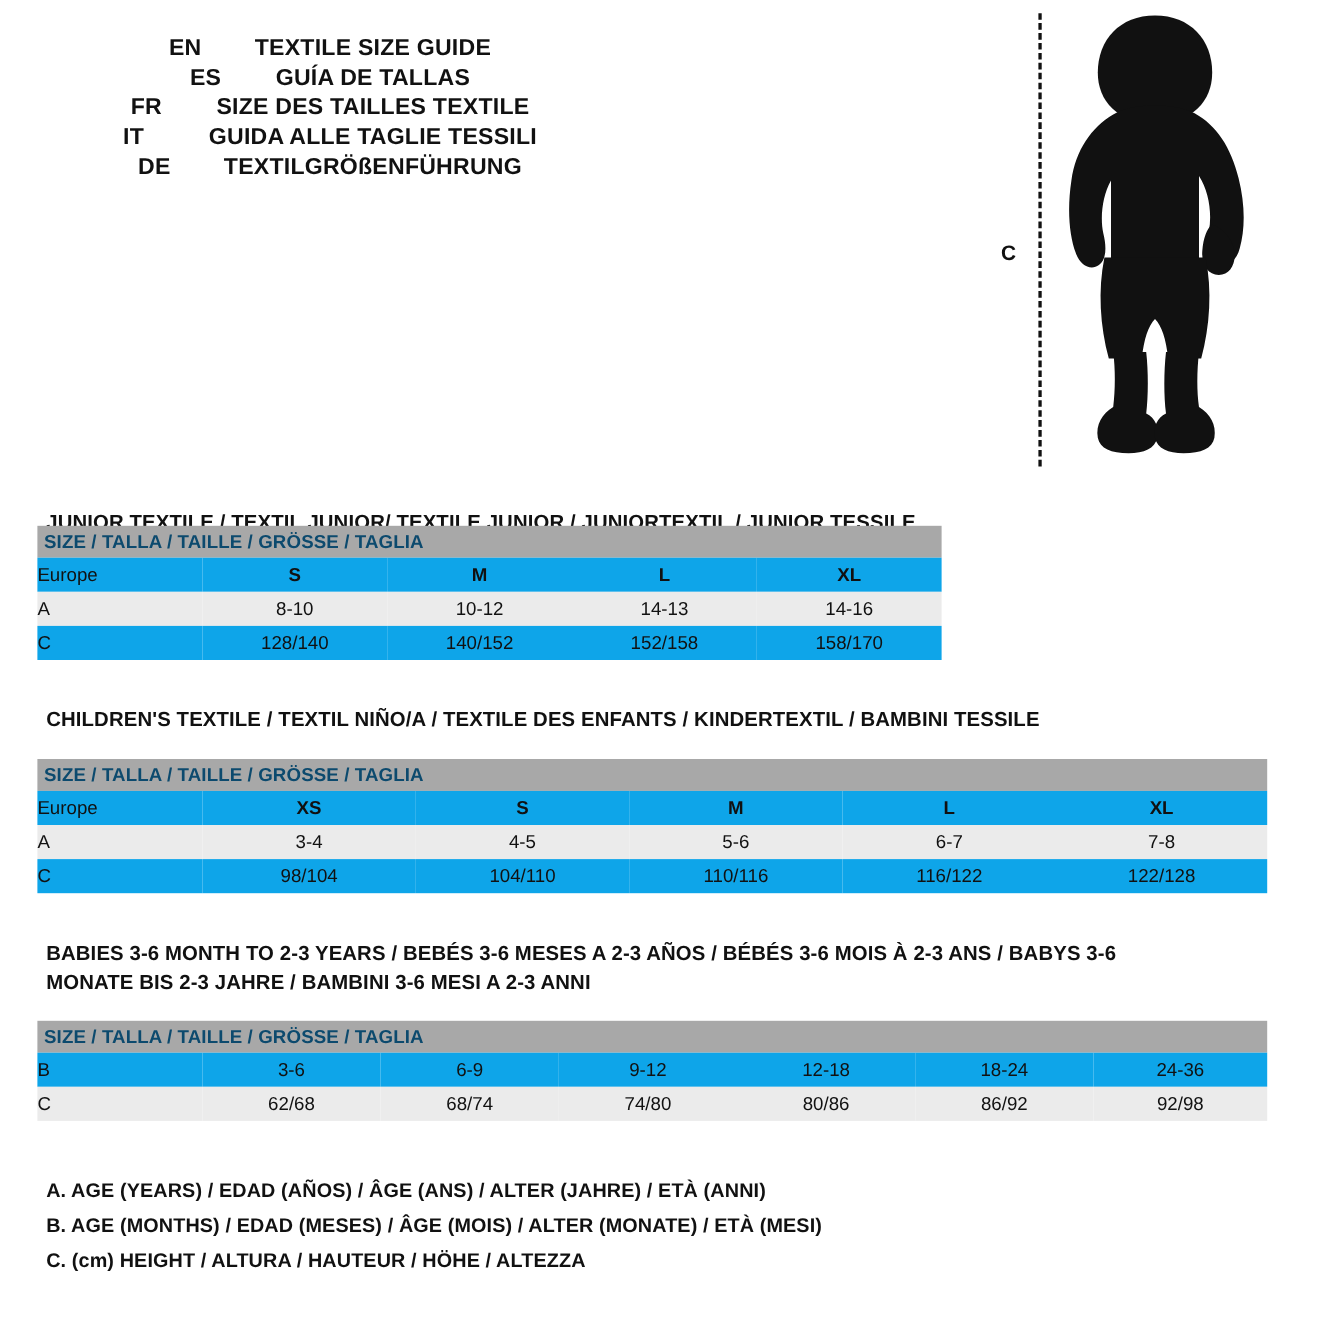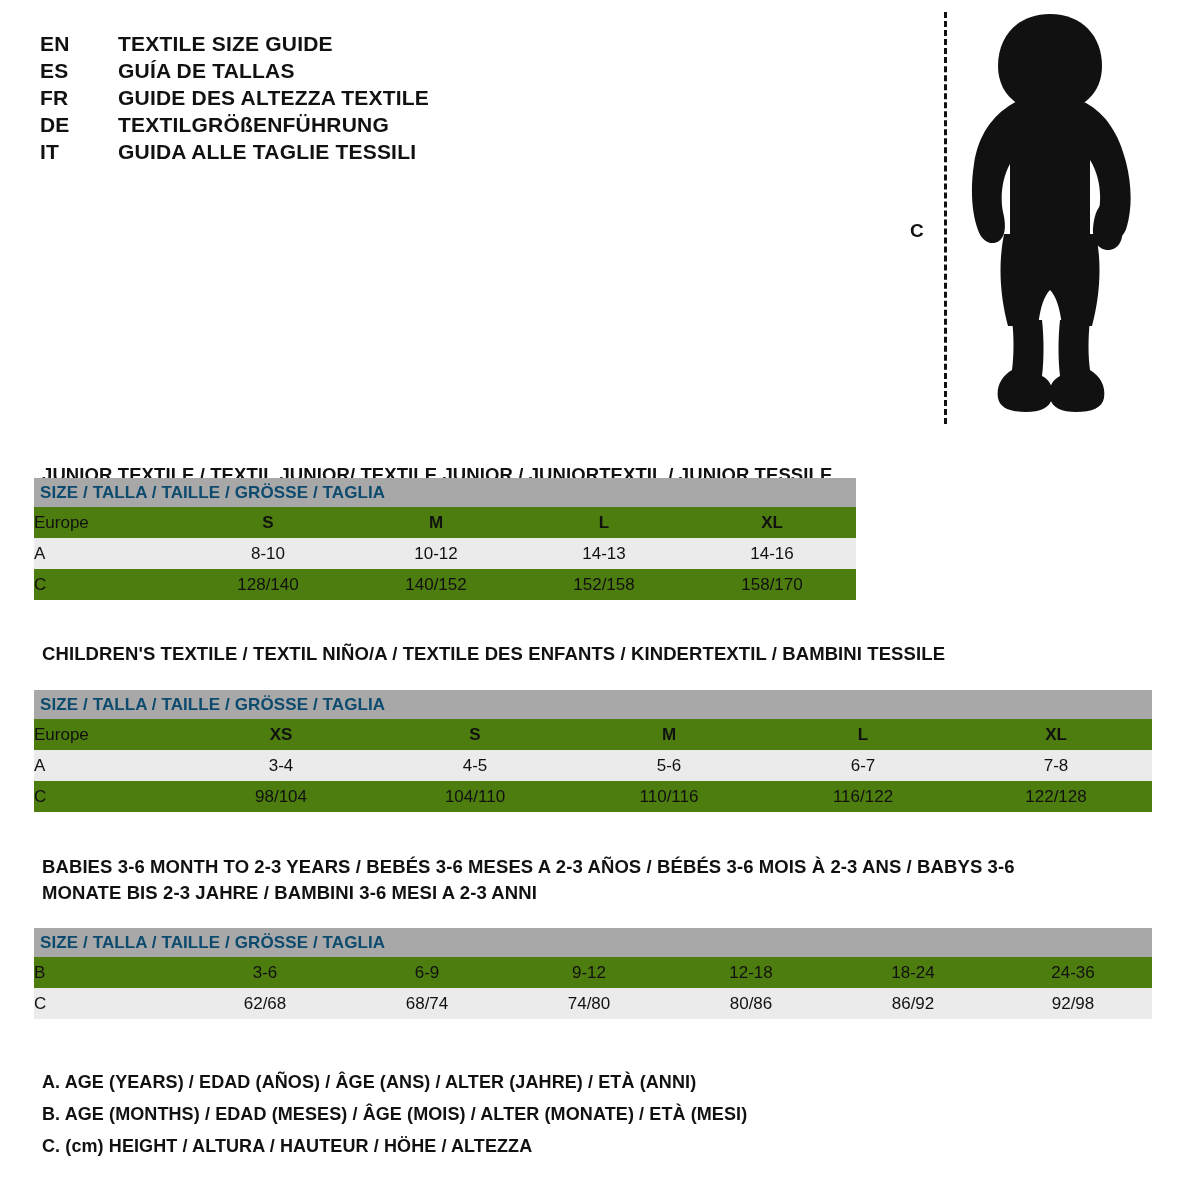--- a/index.html
+++ b/index.html
@@ -20,20 +20,21 @@
   .lang-block {
     position: absolute;
     left: 40px;
     top: 32px;
     width: 520px;
   }
   .lang-row {
     display: flex;
     align-items: baseline;
     margin-bottom: 3px;
+    justify-content: center;
   }
   .lang-code {
     width: 78px;
     flex: none;
     font-size: 21px;
     font-weight: 700;
     letter-spacing: 0.2px;
   }
   .lang-text {
     font-size: 21px;
@@ -99,21 +100,21 @@
   }
   .hdr-row td {
     background: #a8a8a8;
     color: #0c4a6e;
     font-weight: 700;
     font-size: 17px;
     padding-left: 6px;
     height: 29px;
     letter-spacing: 0.1px;
   }
-  .row-white td { background: #4d7c0f; }
+  .row-white td { background: #0ea5e9; }
   .row-grey td { background: #ebebeb; }
   .label-cell {
     padding-left: 6px;
     text-align: left;
     font-weight: 400;
   }
   .val-cell {
     text-align: center;
     font-weight: 400;
   }
@@ -141,29 +142,29 @@
   <div class="lang-row">
     <div class="lang-code">EN</div>
     <div class="lang-text">TEXTILE SIZE GUIDE</div>
   </div>
   <div class="lang-row">
     <div class="lang-code">ES</div>
     <div class="lang-text">GUÍA DE TALLAS</div>
   </div>
   <div class="lang-row">
     <div class="lang-code">FR</div>
-    <div class="lang-text">GUIDE DES ALTEZZA TEXTILE</div>
+    <div class="lang-text">SIZE DES TAILLES TEXTILE</div>
+  </div>
+  <div class="lang-row">
+    <div class="lang-code">IT</div>
+    <div class="lang-text">GUIDA ALLE TAGLIE TESSILI</div>
   </div>
   <div class="lang-row">
     <div class="lang-code">DE</div>
     <div class="lang-text">TEXTILGRÖßENFÜHRUNG</div>
-  </div>
-  <div class="lang-row">
-    <div class="lang-code">IT</div>
-    <div class="lang-text">GUIDA ALLE TAGLIE TESSILI</div>
   </div>
 </div>
 
 <div class="figure-area">
   <div class="dashed-line"></div>
   <div class="c-label">C</div>
   <svg class="silhouette" viewBox="0 0 196 416">
     <g fill="#111111">
 
       <path d="M98 6 C66 6 46 28 46 58 C46 84 64 104 98 104 C132 104 150 84 150 58 C150 28 130 6 98 6 Z"></path>

